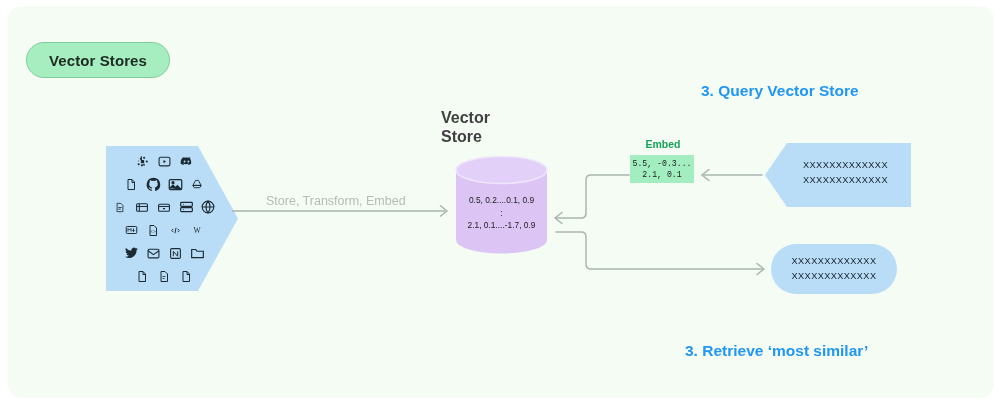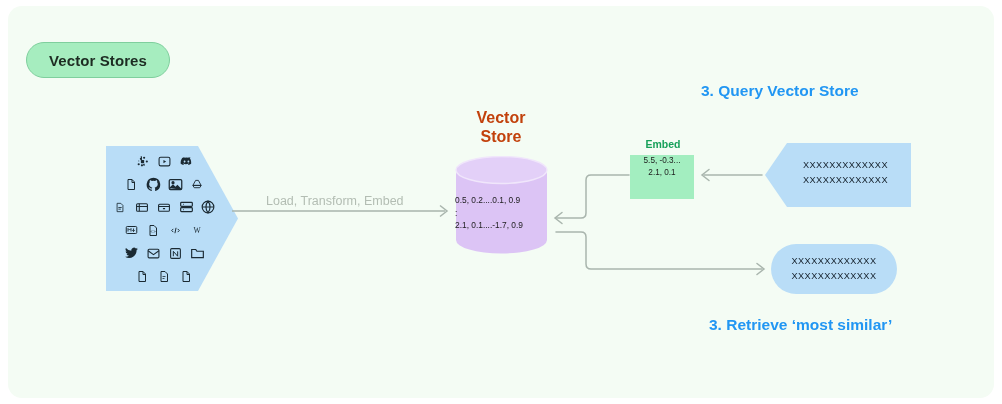--- a/index.html
+++ b/index.html
@@ -49,32 +49,32 @@
   
   .heading {
     position: absolute;
     font-size: 15.5px;
     font-weight: bold;
     color: #2196f3;
     white-space: nowrap;
   }
   #h-load   { left: 84px;  top: 119px; }
   #h-query  { left: 701px; top: 82px;  }
-  #h-retr   { left: 685px; top: 316px; margin-left: 24px; }
+  #h-retr   { left: 685px; top: 342px; }
 
   #h-vs {
     position: absolute;
     left: 441px;
     top: 108px;
     width: 120px;
-    text-align: center;
+    text-align: left;
     font-size: 16px;
     font-weight: bold;
     line-height: 19px;
-    color: #c2410c;
+    color: #404040;
     white-space: pre-line;
   }
 
   
   #pentagon {
     position: absolute;
     left: 106px;
     top: 146px;
     width: 132px;
     height: 145px;
@@ -119,20 +119,21 @@
   }
   #flow-arrow { position: absolute; left: 232px; top: 203px; }
 
   
   #cylinder { position: absolute; left: 455px; top: 156px; }
   #cyl-text {
     position: absolute;
     left: 455px;
     top: 194px;
     width: 93px;
+    text-align: center;
     font-size: 8.4px;
     line-height: 12.5px;
     color: #1c1c1c;
     white-space: pre-line;
   }
 
   
   #connectors { position: absolute; left: 0; top: 0; }
 
   
@@ -145,30 +146,31 @@
     font-size: 10.5px;
     font-weight: bold;
     color: #17a05a;
     white-space: nowrap;
   }
   #embed-box {
     position: absolute;
     left: 630px;
     top: 155px;
     width: 64px;
-    height: 44px;
+    height: 28px;
     background: #a3eec0;
     display: flex;
-    align-items: flex-start;
+    align-items: center;
     justify-content: center;
     text-align: center;
     font-size: 8.2px;
     line-height: 11.5px;
     color: #1c1c1c;
     white-space: pre-line;
+    font-family: Liberation Mono, monospace;
   }
 
   
   #query-shape { position: absolute; left: 765px; top: 143px; }
   #query-text {
     position: absolute;
     left: 782px;
     top: 158px;
     width: 127px;
     text-align: center;
@@ -369,21 +371,21 @@
       </span>
       <span class="src-icon">
         <svg viewBox="0 0 24 24" width="12" height="15" fill="none" stroke="currentColor" stroke-width="2">
             <path d="M6 2h8l5 5v15H6z"></path>
             <path d="M14 2v6h5"></path>
           </svg>
       </span>
     </div>
   </div>
 
-  <div id="flow-label">Load, Transform, Embed</div>
+  <div id="flow-label">Store, Transform, Embed</div>
   <div id="flow-arrow">
     <svg width="222" height="16" viewBox="0 0 222 16" xmlns="http://www.w3.org/2000/svg">
       <path d="M0 8 H213" stroke="#a9b5ad" stroke-width="1.5" fill="none"></path>
       <path d="M208 2.5 L215 8 L208 13.5" stroke="#a9b5ad" stroke-width="1.5" fill="none"></path>
     </svg>
   </div>
 
   <div id="cylinder">
     <svg width="93" height="98" viewBox="0 0 93 98" xmlns="http://www.w3.org/2000/svg">
       <path d="M1 14 V84 a45.5 13.5 0 0 0 91 0 V14 Z" fill="#dcc4f5"></path>

